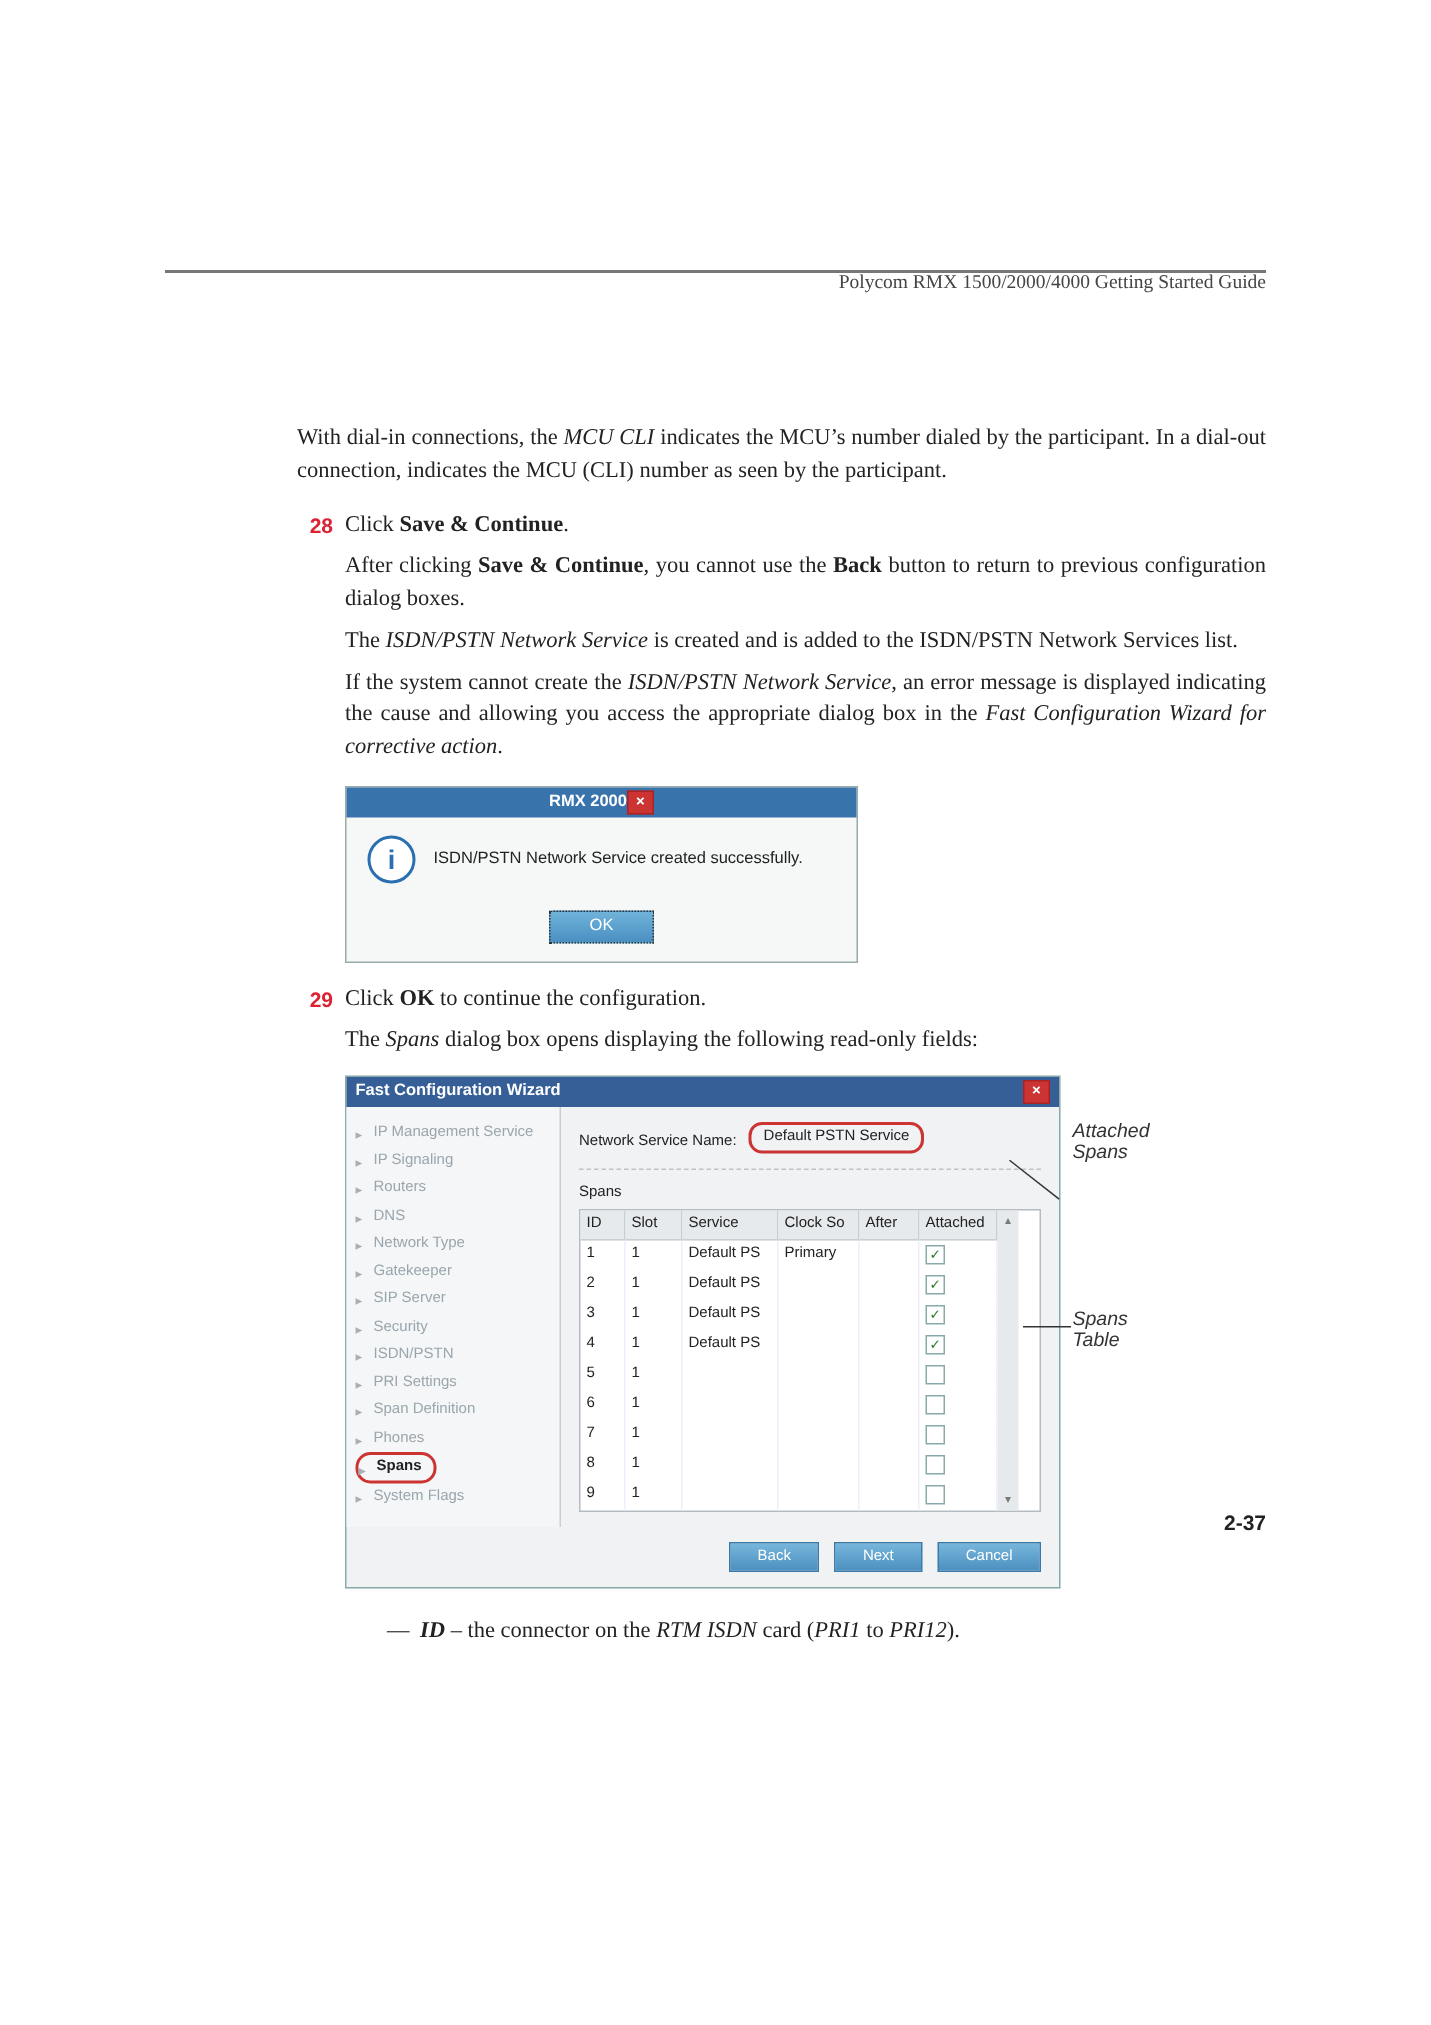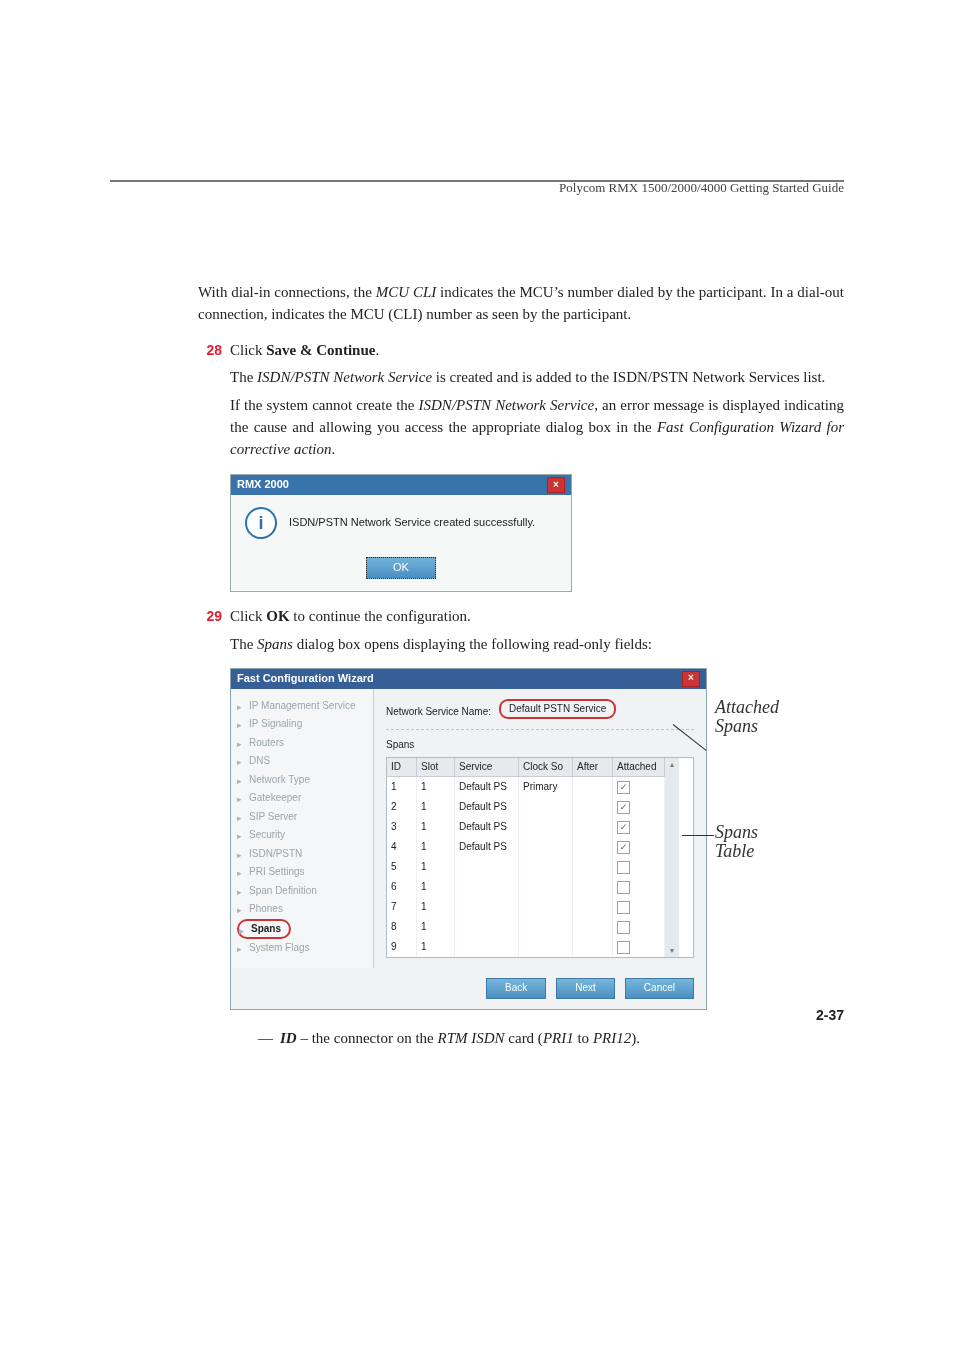--- a/index.html
+++ b/index.html
@@ -68,21 +68,21 @@
     font-family: Tahoma, Arial, sans-serif;
     font-size: 11px;
     background: #f6f7f7;
   }
   .dlg1-title {
     background: #3973ac;
     color: #fff;
     font-weight: bold;
     padding: 2px 6px;
     display: flex;
-    justify-content: space-between;
+    justify-content: center;
     align-items: center;
   }
   .dlg1-close {
     background: #c33;
     color: #fff;
     width: 16px; height: 14px;
     display: inline-flex; align-items:center; justify-content:center;
     font-size: 10px; font-weight: bold;
     border: 1px solid #a22;
   }
@@ -222,23 +222,23 @@
   }
   .wbtn {
     padding: 2px 18px;
     background: linear-gradient(#77b6dc,#4c90c0);
     color:#fff;
     font-size:10px;
     border:1px solid #3b7aa8;
   }
   .ann {
     position:absolute;
-    font-family: Liberation Serif, serif;
+    font-family: Liberation Sans, sans-serif;
     font-style: italic;
-    font-size: 18px; color:#333;
+    font-size: 13px; color:#333;
   }
   .ann-line {
     position:absolute; background:#333; height:1px;
   }
   .pg-num {
     position:absolute; bottom: 73px; right: 110px;
     font-family: Arial, Helvetica, sans-serif;
     font-weight: bold; font-size: 14px;
   }
   .dash-item { margin: 8px 0 0 28px; position:relative; padding-left:22px; }
@@ -254,20 +254,23 @@
   <div class="content">
     <p>
       <span>With dial-in connections, the </span><span class="italic">MCU CLI</span><span> indicates the MCU’s number dialed by the participant. In a dial-out connection, indicates the MCU (CLI) number as seen by the participant.</span>
     </p>
 
     <ol class="steps">
       <li>
         <span class="num">28</span>
         <p>
           <span>Click </span><span class="bold">Save &amp; Continue</span><span>.</span>
+        </p>
+        <p>
+          <span>After clicking </span><span class="bold">Save &amp; Continue</span><span>, you cannot use the </span><span class="bold">Back</span><span> button to return to previous configuration dialog boxes.</span>
         </p>
         <p>
           <span>The </span><span class="italic">ISDN/PSTN Network Service</span><span> is created and is added to the ISDN/PSTN Network Services list.</span>
         </p>
         <p>
           <span>If the system cannot create the </span><span class="italic">ISDN/PSTN Network Service</span><span>, an error message is displayed indicating the cause and allowing you access the appropriate dialog box in the </span><span class="italic">Fast Configuration Wizard for corrective action</span><span>.</span>
         </p>
 
         <div class="dlg1">
           <div class="dlg1-title">

